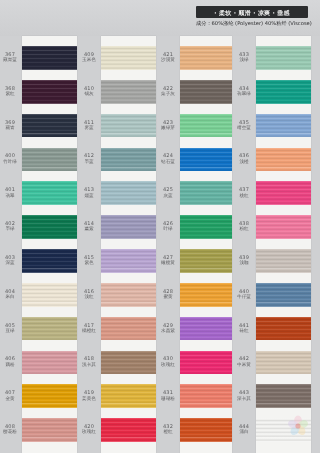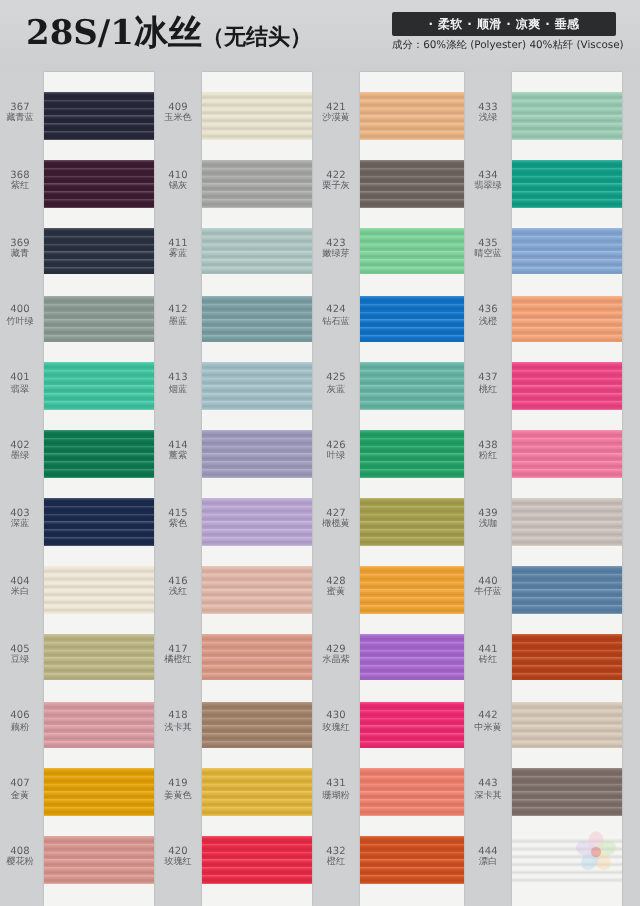--- a/index.html
+++ b/index.html
@@ -92,23 +92,20 @@
   
   #logo{
     position:absolute;right:9px;bottom:14px;
     width:26px;height:26px;opacity:.5;
   }
 </style>
 </head>
 <body>
 
 <div id="header">
-  <div id="title">
-    <span>28S/1冰丝</span><span class="sub">（无结头）</span>
-  </div>
   <div id="badge-wrap">
     <div id="badge">· 柔软 · 顺滑 · 凉爽 · 垂感</div>
     <div id="composition">成分：60%涤纶 (Polyester) 40%粘纤 (Viscose)</div>
   </div>
 </div>
 
 <div id="grid">
     <div class="column" style="width: 79px;">
       <div class="col-labels">
         <div class="label" style="top: 15.92px;">

